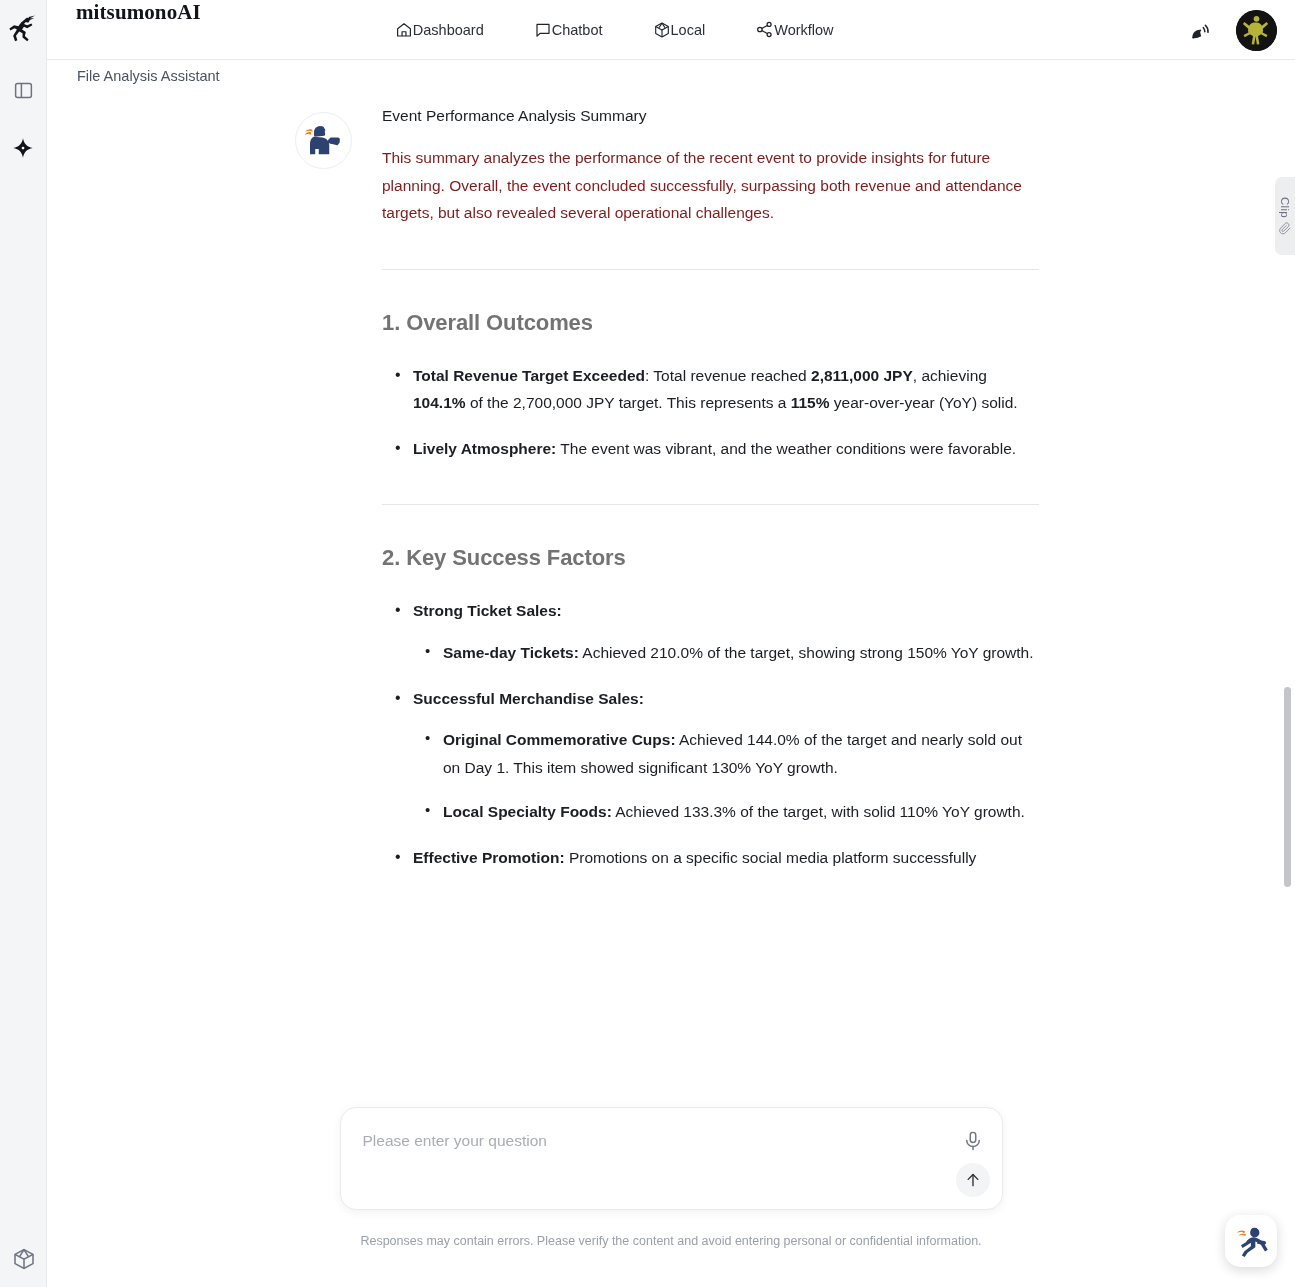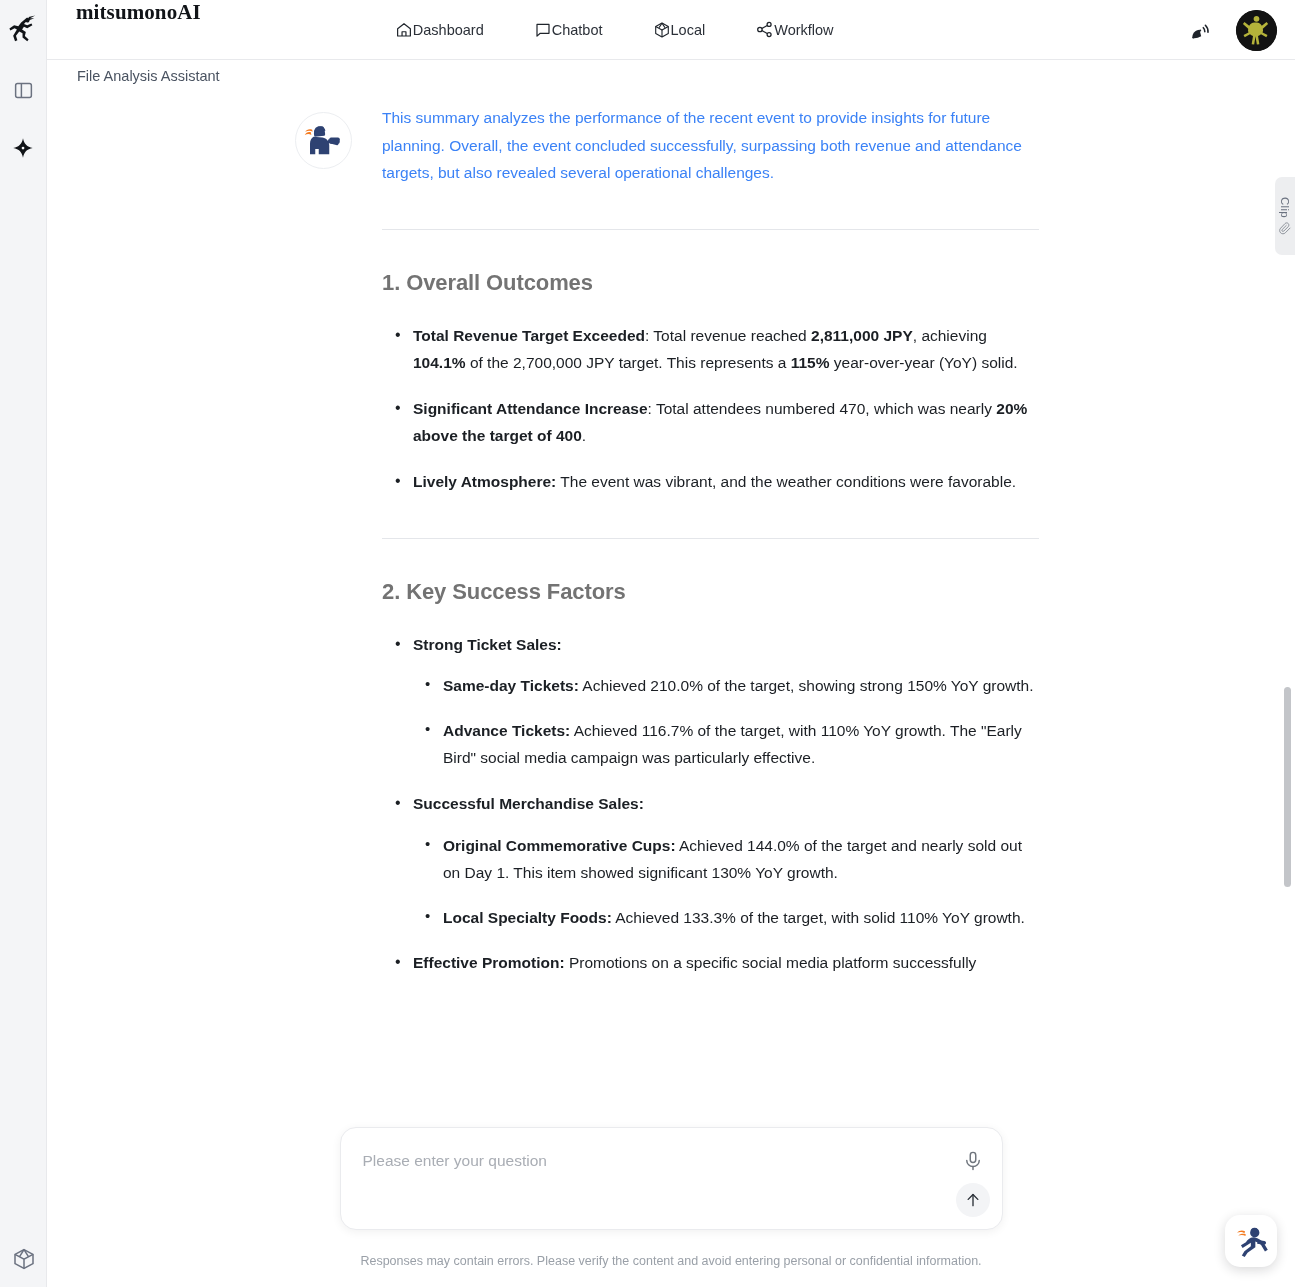--- a/index.html
+++ b/index.html
@@ -74,21 +74,21 @@
   .msg { display: flex; align-items: flex-start; padding-left: 248px; }
   .bot-avatar {
     width: 57px; height: 57px; flex: 0 0 57px; border-radius: 50%;
     background: #fff; border: 1px solid #eceef1;
     display: flex; align-items: center; justify-content: center;
     margin-top: 8px;
   }
   .bubble { width: 657px; margin-left: 30px; color: #1b1f24; }
 
   .mdtitle { font-size: 15.5px; line-height: 1.55; color: #1b1f24; margin-bottom: 16px; }
-  .mdpara  { font-size: 15.5px; line-height: 1.78; color: #3b82f6; }
+  .mdpara  { font-size: 15.5px; line-height: 1.78; color: #7f1d1d; }
 
   .rule { height: 1px; background: #e4e6ea; margin: 42px 0 40px 0; }
 
   h2.sec { font-size: 22px; font-weight: 700; color: #737373; letter-spacing: -.1px; margin-bottom: 26px; }
   h3.sub { font-size: 17.5px; font-weight: 700; color: #12161b; margin: 2px 0 14px 0; }
 
   ul.lvl1 { list-style: none; margin: 0 0 0 0; padding: 0; }
   ul.lvl1 > li {
     position: relative; padding-left: 31px; margin-bottom: 18px;
     font-size: 15.5px; line-height: 1.78; color: #1b1f24;
@@ -123,21 +123,21 @@
     background: #edeef0; border-radius: 7px 0 0 7px;
     display: flex; flex-direction: column; align-items: center; justify-content: center;
     gap: 4px; cursor: pointer;
   }
   .cliplabel {
     writing-mode: vertical-rl; font-size: 11.5px; color: #6b7280; letter-spacing: .3px;
   }
 
   
   .composer-zone {
-    position: absolute; left: 0; right: 0; bottom: 0; height: 160px;
+    position: absolute; left: 0; right: 0; bottom: 0; height: 180px;
     background: linear-gradient(to bottom, rgba(255,255,255,0) 0%, #ffffff 22%, #ffffff 100%);
     display: flex; flex-direction: column; align-items: center;
     pointer-events: none;
   }
   .composer {
     pointer-events: auto;
     width: 663px; height: 103px; margin-top: 0;
     background: #fff; border: 1px solid #eaebee; border-radius: 16px;
     box-shadow: 0 2px 10px rgba(17,20,24,.06);
     position: relative;
@@ -293,52 +293,47 @@
                   <path d="M12.6 13.6 l13-1.4 c-.4-3-3.2-5.2-6.7-5.2 -3.6 0-6 2.6-6.3 6.6 z" fill="#2e4272"></path>
                   <path d="M12 19 c-2.5 1.5-4 4.5-4 8 l0 12 6 0 0-6 4 0 0 6 12 0 0-10 c0-4.5-3-8.2-7.5-9 z" fill="#2e4272"></path>
                   <path d="M29 22 l10 2.5 c1.4.4 2 1.6 1.6 2.8 -.4 1.2-1.6 1.8-2.8 1.4 l-9.8-2.7 z" fill="#2e4272"></path>
                   <rect x="30" y="20" width="12" height="7" rx="2" fill="#2e4272"></rect>
                 </g>
               </svg>
             </div>
 
             <div class="bubble">
 
+              <div class="mdtitle">Event Performance Analysis Summary</div>
               <p class="mdpara">This summary analyzes the performance of the recent event to provide insights for future planning. Overall, the event concluded successfully, surpassing both revenue and attendance targets, but also revealed several operational challenges.</p>
 
               <div class="rule"></div>
 
               <h2 class="sec">1. Overall Outcomes</h2>
 
               <ul class="lvl1">
                 <li>
                   <b>Total Revenue Target Exceeded</b><span>:</span><span> Total revenue reached </span><b>2,811,000 JPY</b><span>, achieving </span><b>104.1%</b><span> of the 2,700,000 JPY target. This represents a </span><b>115%</b><span> year-over-year (YoY) solid.</span>
                 </li>
                 <li>
-                  <b>Significant Attendance Increase</b><span>:</span><span> Total attendees numbered 470, which was nearly </span><b>20% above the target of 400</b><span>.</span>
-                </li>
-                <li>
                   <b>Lively Atmosphere:</b><span> The event was vibrant, and the weather conditions were favorable.</span>
                 </li>
               </ul>
 
               <div class="rule"></div>
 
               <h2 class="sec">2. Key Success Factors</h2>
 
               <ul class="lvl1">
 
                 <li>
                   <b>Strong Ticket Sales:</b>
                   <ul class="lvl2">
                     <li>
                       <b>Same-day Tickets:</b><span> Achieved 210.0% of the target, showing strong 150% YoY growth.</span>
-                    </li>
-                    <li>
-                      <b>Advance Tickets:</b><span> Achieved 116.7% of the target, with 110% YoY growth. The "Early Bird" social media campaign was particularly effective.</span>
                     </li>
                   </ul>
                 </li>
 
                 <li>
                   <b>Successful Merchandise Sales:</b>
                   <ul class="lvl2">
                     <li>
                       <b>Original Commemorative Cups:</b><span> Achieved 144.0% of the target and nearly sold out on Day 1. This item showed significant 130% YoY growth.</span>
                     </li>

